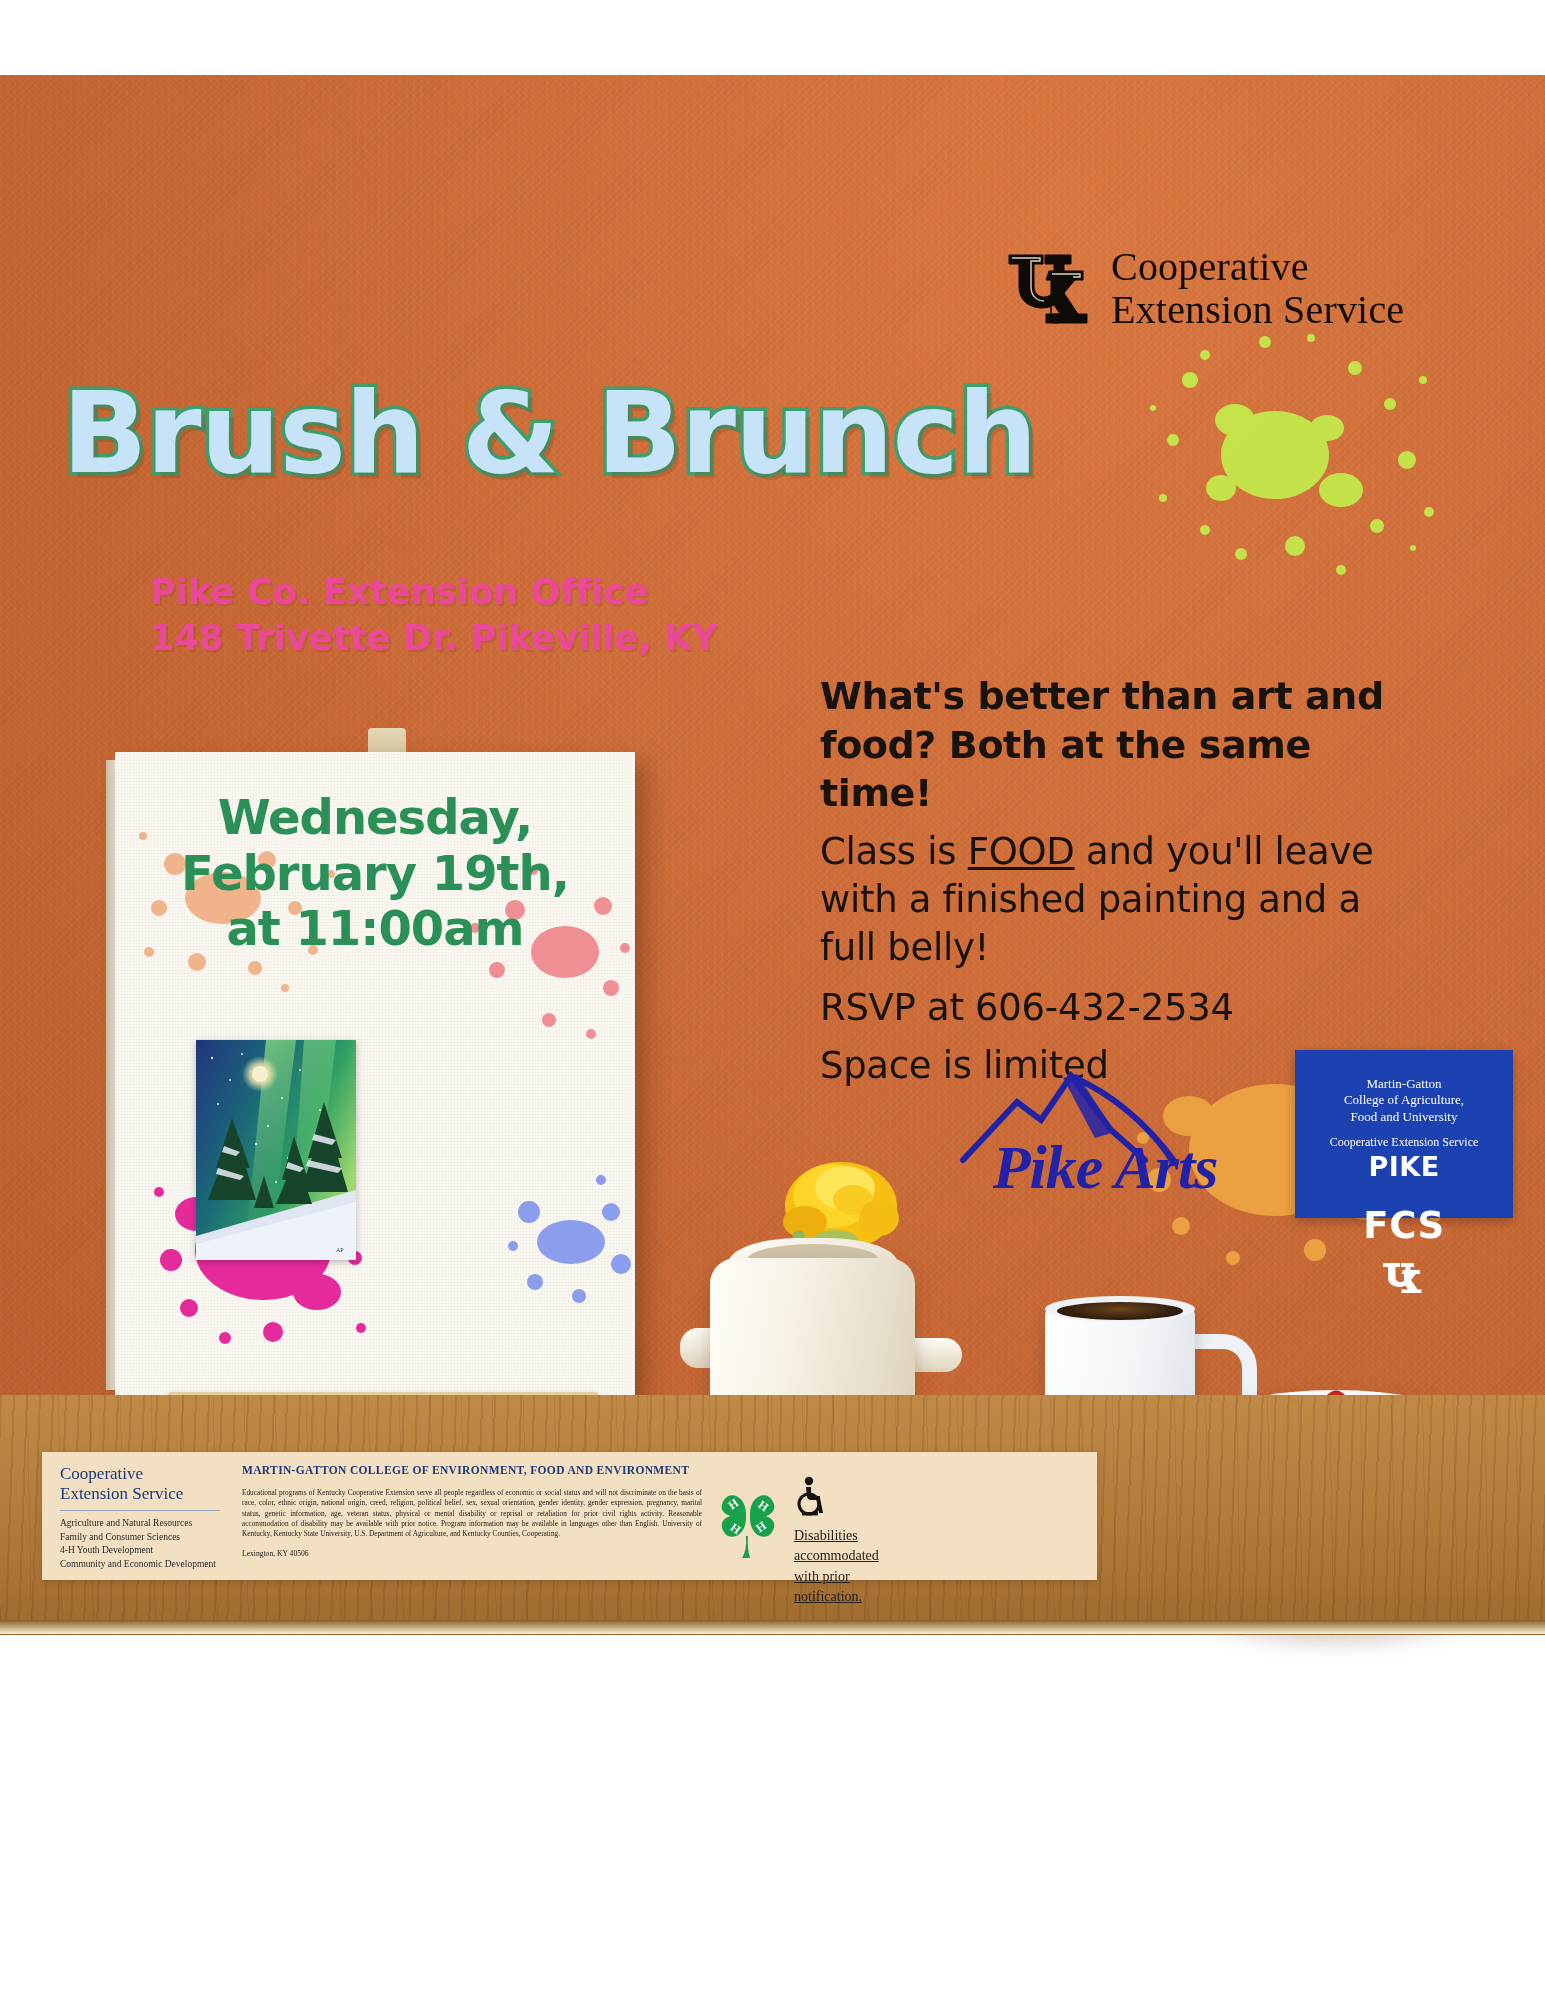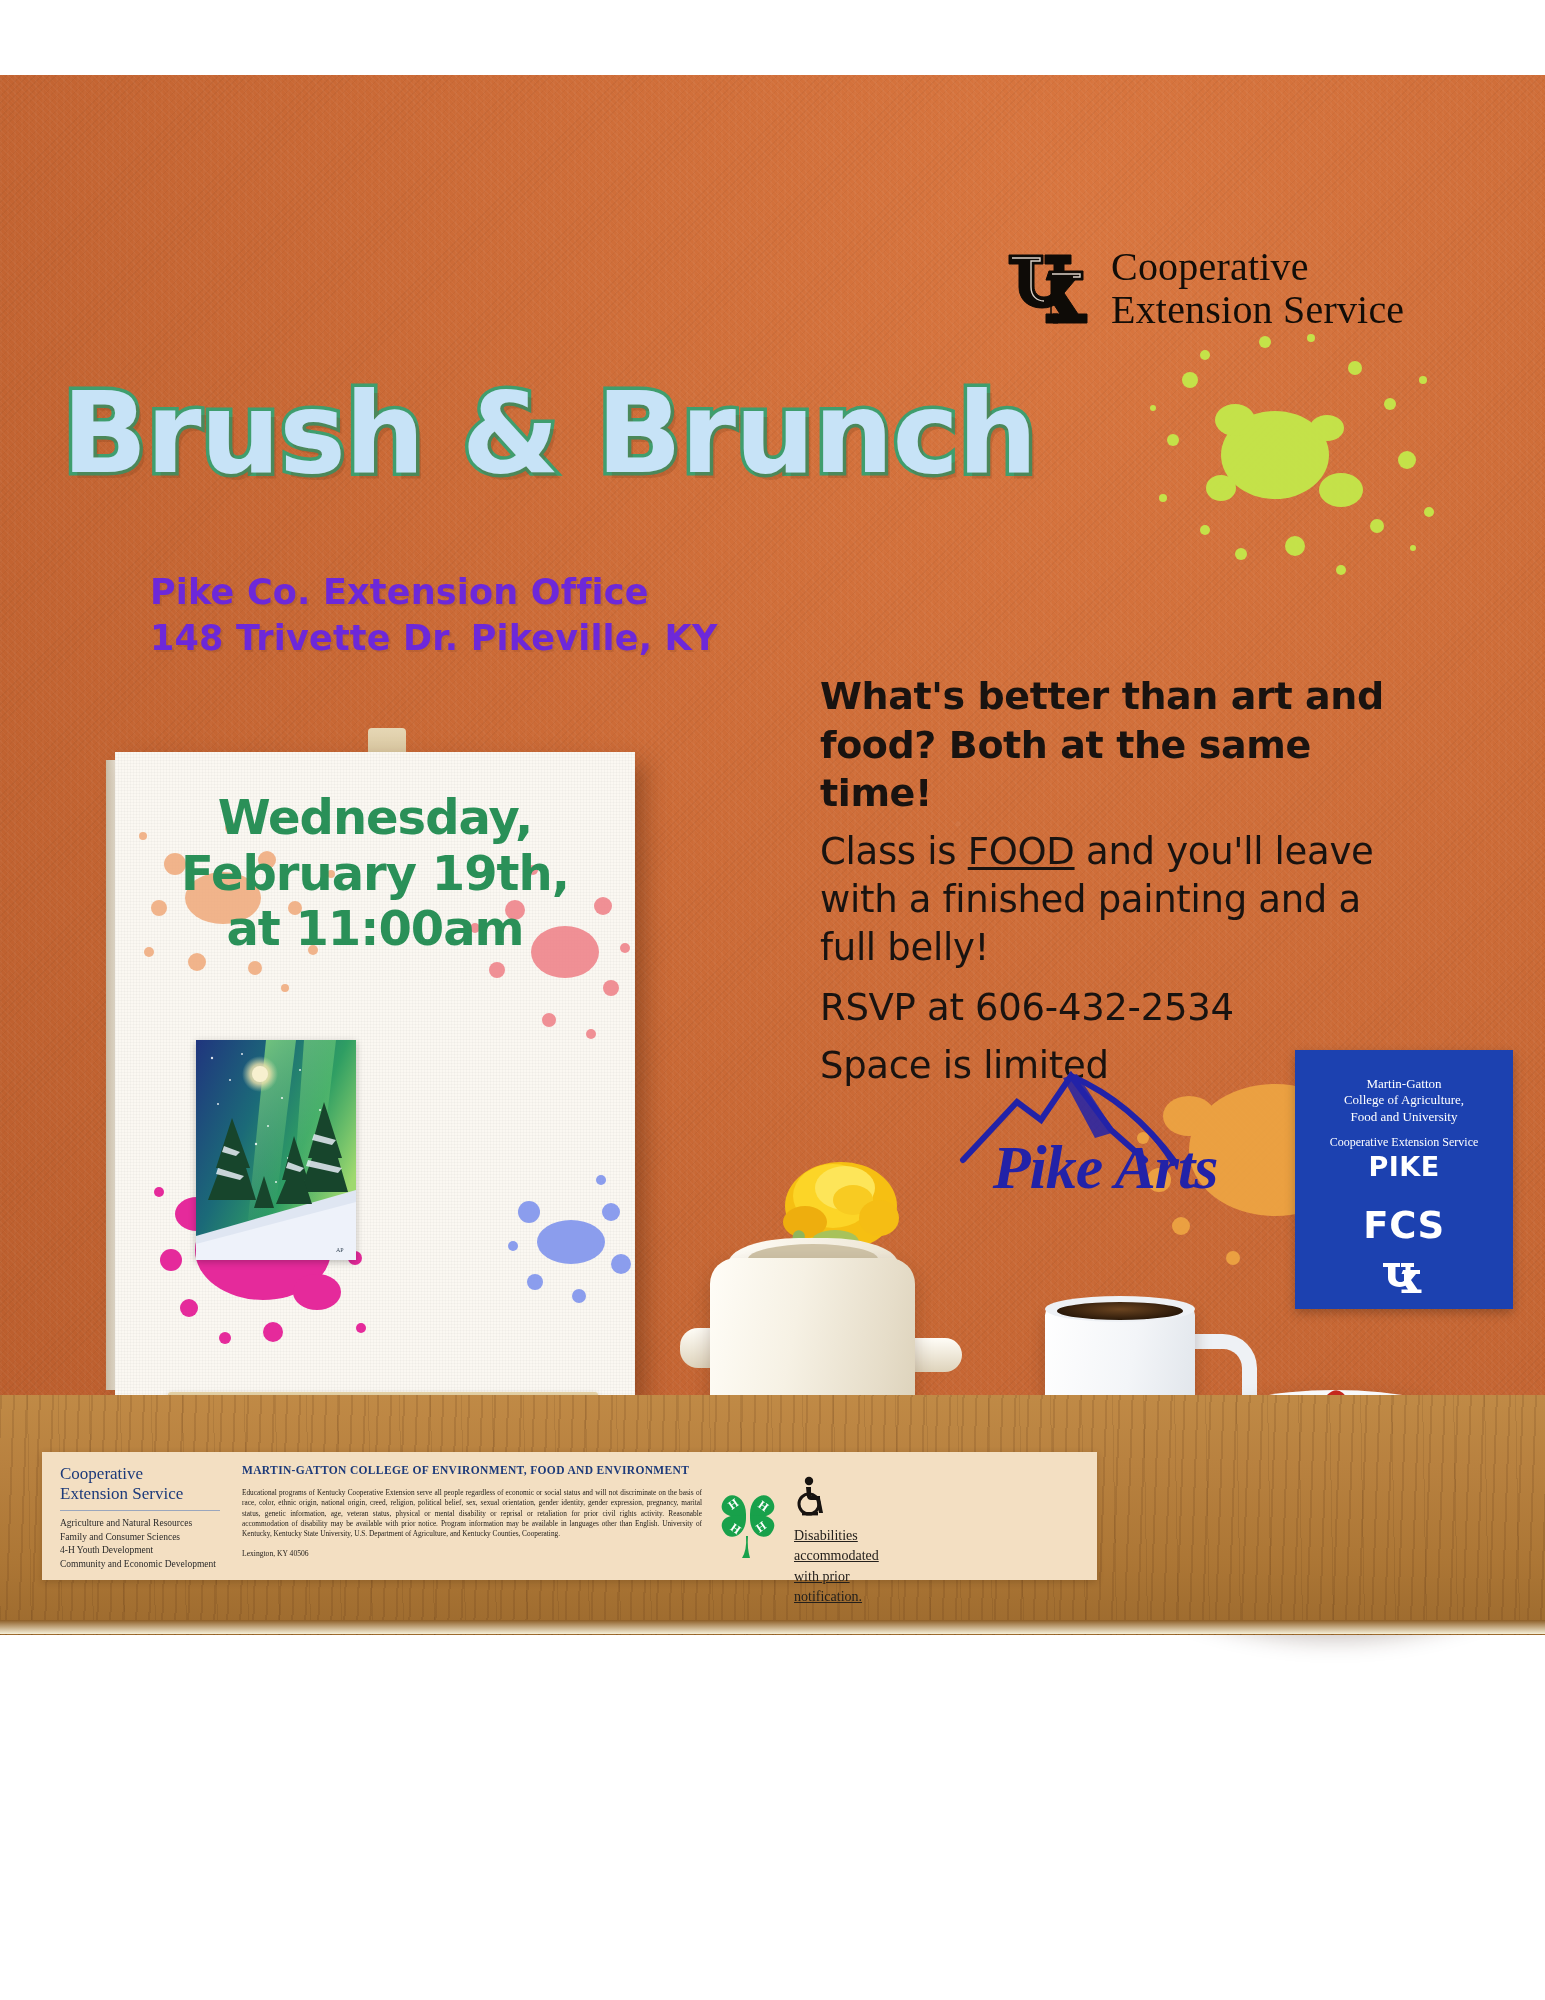--- a/index.html
+++ b/index.html
@@ -41,21 +41,21 @@
   .title{position:absolute;left:62px;top:368px;
     font-family:"DejaVu Sans",sans-serif;font-weight:bold;font-size:112px;letter-spacing:-1px;
     color:#c7e3f7;
     -webkit-text-stroke:7px #3f9e6e;
     paint-order:stroke fill;
     text-shadow:5px 6px 0 rgba(120,60,25,.22);
   }
 
   
   .addr{position:absolute;left:150px;top:570px;font-family:"DejaVu Sans",sans-serif;
-    font-weight:bold;font-size:35px;line-height:1.30;color:#6d28d9;letter-spacing:.2px;
+    font-weight:bold;font-size:35px;line-height:1.30;color:#ec4899;letter-spacing:.2px;
     text-shadow:2px 2px 0 rgba(120,60,25,.18);}
 
   
   .copy{position:absolute;left:820px;top:672px;width:600px;color:#191310;}
   .copy .hl{font-family:"DejaVu Sans",sans-serif;font-weight:bold;font-size:38px;line-height:1.28;letter-spacing:-.4px;margin:0 0 10px 0;}
   .copy p{font-family:"DejaVu Sans",sans-serif;font-weight:normal;font-size:37px;line-height:1.30;margin:0 0 12px 0;letter-spacing:-.3px;}
   .copy u{text-decoration:underline;text-underline-offset:3px;}
   .copy .tight{margin-bottom:10px;}
 
   
@@ -112,21 +112,21 @@
   .plate-in{position:absolute;left:1150px;top:1404px;width:370px;height:195px;border-radius:50%;
      background:radial-gradient(ellipse at 45% 35%,#fbfcfd,#eceef1);}
 
   
   .pikearts{position:absolute;left:945px;top:1080px;width:320px;height:140px;}
   .pikearts-text{position:absolute;left:0;top:52px;width:320px;text-align:center;
      font-family:"Liberation Serif",serif;font-style:italic;font-weight:bold;font-size:62px;color:#2222a8;
      letter-spacing:-1px;}
 
   
-  .fcs{position:absolute;left:1295px;top:1050px;width:218px;height:259px;background:#1c41b0;
+  .fcs{position:absolute;left:1295px;top:1050px;width:218px;height:168px;background:#1c41b0;
      box-shadow:0 4px 10px rgba(0,0,0,.25);color:#fff;text-align:center;}
   .fcs .l1{font-family:"Liberation Serif",serif;font-size:13px;line-height:1.25;padding-top:26px;}
   .fcs .l2{font-family:"Liberation Serif",serif;font-size:12px;margin-top:10px;}
   .fcs .pike{font-family:"DejaVu Sans",sans-serif;font-weight:bold;font-size:27px;margin-top:1px;letter-spacing:.5px;}
   .fcs .fcsword{font-family:"DejaVu Sans",sans-serif;font-weight:bold;font-size:37px;margin-top:22px;letter-spacing:.5px;}
   .fcs .ukmini{margin-top:14px;display:flex;justify-content:center;}
 
   
   .bar{position:absolute;left:42px;top:1452px;width:1055px;height:128px;background:#f3dfc2;
        box-shadow:0 2px 7px rgba(40,20,5,.2);}

